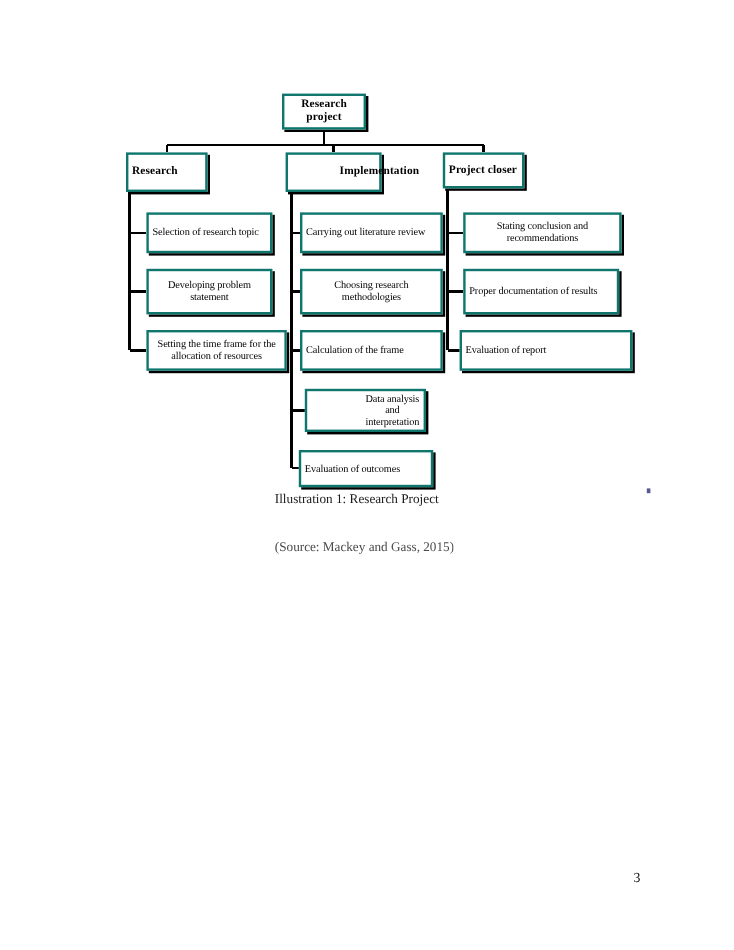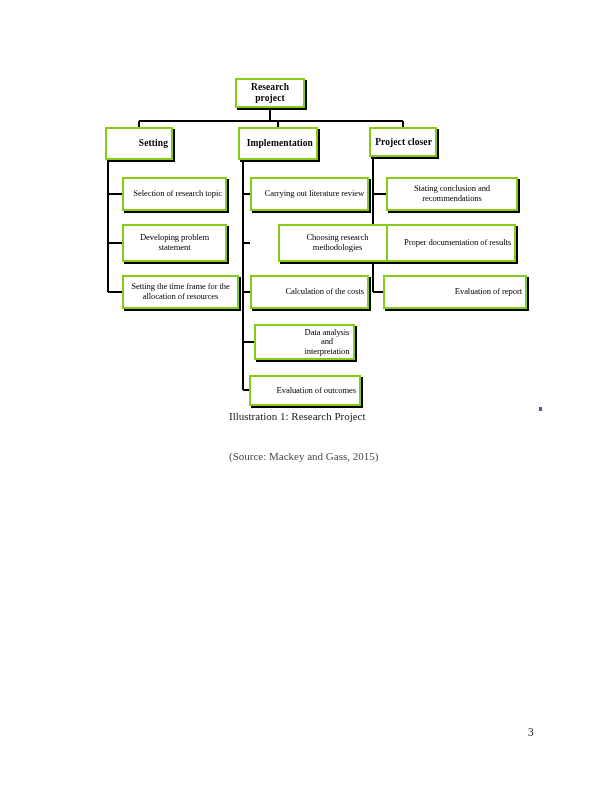--- a/index.html
+++ b/index.html
@@ -39,25 +39,25 @@
     left: 0; top: 0;
     width: 612px;
     height: 470px;
   }
 
   
   .node {
     position: absolute;
     box-sizing: border-box;
     background: #ffffff;
-    border: 2px solid #84cc16;
+    border: 2px solid #0f766e;
     box-shadow: 2px 2px 0 0 #000000;
     display: flex;
     align-items: center;
-    justify-content: flex-end;
+    justify-content: flex-start;
     text-align: center;
     line-height: 1.12;
     letter-spacing: -0.1px;
   }
   .node span {
     display: block;
     padding: 0 3px;
   }
 
   .node.root {
@@ -147,47 +147,47 @@
         <path d="M373,243 L386,243"></path>
         <path d="M373,292 L383,292"></path>
       </g>
     </svg>
 
     <div class="node root" style="left:235px; top:78px; width:70px; height:30px;">
       <span>Research project</span>
     </div>
 
     <div class="node level2" style="left:105px; top:127px; width:68px; height:33px;">
-      <span>Setting</span>
-    </div>
-    <div class="node level2" style="left:238px; top:127px; width:80px; height:33px;">
+      <span>Research</span>
+    </div>
+    <div class="node level2" style="left:238px; top:127px; width:80px; height:33px;padding-left:40px;">
       <span>Implementation</span>
     </div>
     <div class="node level2" style="left:369px; top:127px; width:68px; height:30px;">
       <span>Project closer</span>
     </div>
 
     <div class="node leaf" style="left:122px; top:177px; width:105px; height:34px;">
       <span>Selection of research topic</span>
     </div>
     <div class="node leaf" style="left:122px; top:224px; width:105px; height:38px;">
       <span>Developing problem statement</span>
     </div>
     <div class="node leaf" style="left:122px; top:275px; width:117px; height:34px;">
       <span>Setting the time frame for the allocation of resources</span>
     </div>
 
     <div class="node leaf" style="left:250px; top:177px; width:119px; height:34px;">
       <span>Carrying out literature review</span>
     </div>
-    <div class="node leaf" style="left:250px; top:224px; width:119px; height:38px;margin-left:28px;">
+    <div class="node leaf" style="left:250px; top:224px; width:119px; height:38px;">
       <span>Choosing research methodologies</span>
     </div>
     <div class="node leaf" style="left:250px; top:275px; width:119px; height:34px;">
-      <span>Calculation of the costs</span>
+      <span>Calculation of the frame</span>
     </div>
     <div class="node leaf" style="left:254px; top:324px; width:101px; height:36px;padding-left:45px;">
       <span>Data analysis and interpretation</span>
     </div>
     <div class="node leaf" style="left:249px; top:375px; width:112px; height:31px;">
       <span>Evaluation of outcomes</span>
     </div>
 
     <div class="node leaf" style="left:386px; top:177px; width:132px; height:34px;">
       <span>Stating conclusion and recommendations</span>

